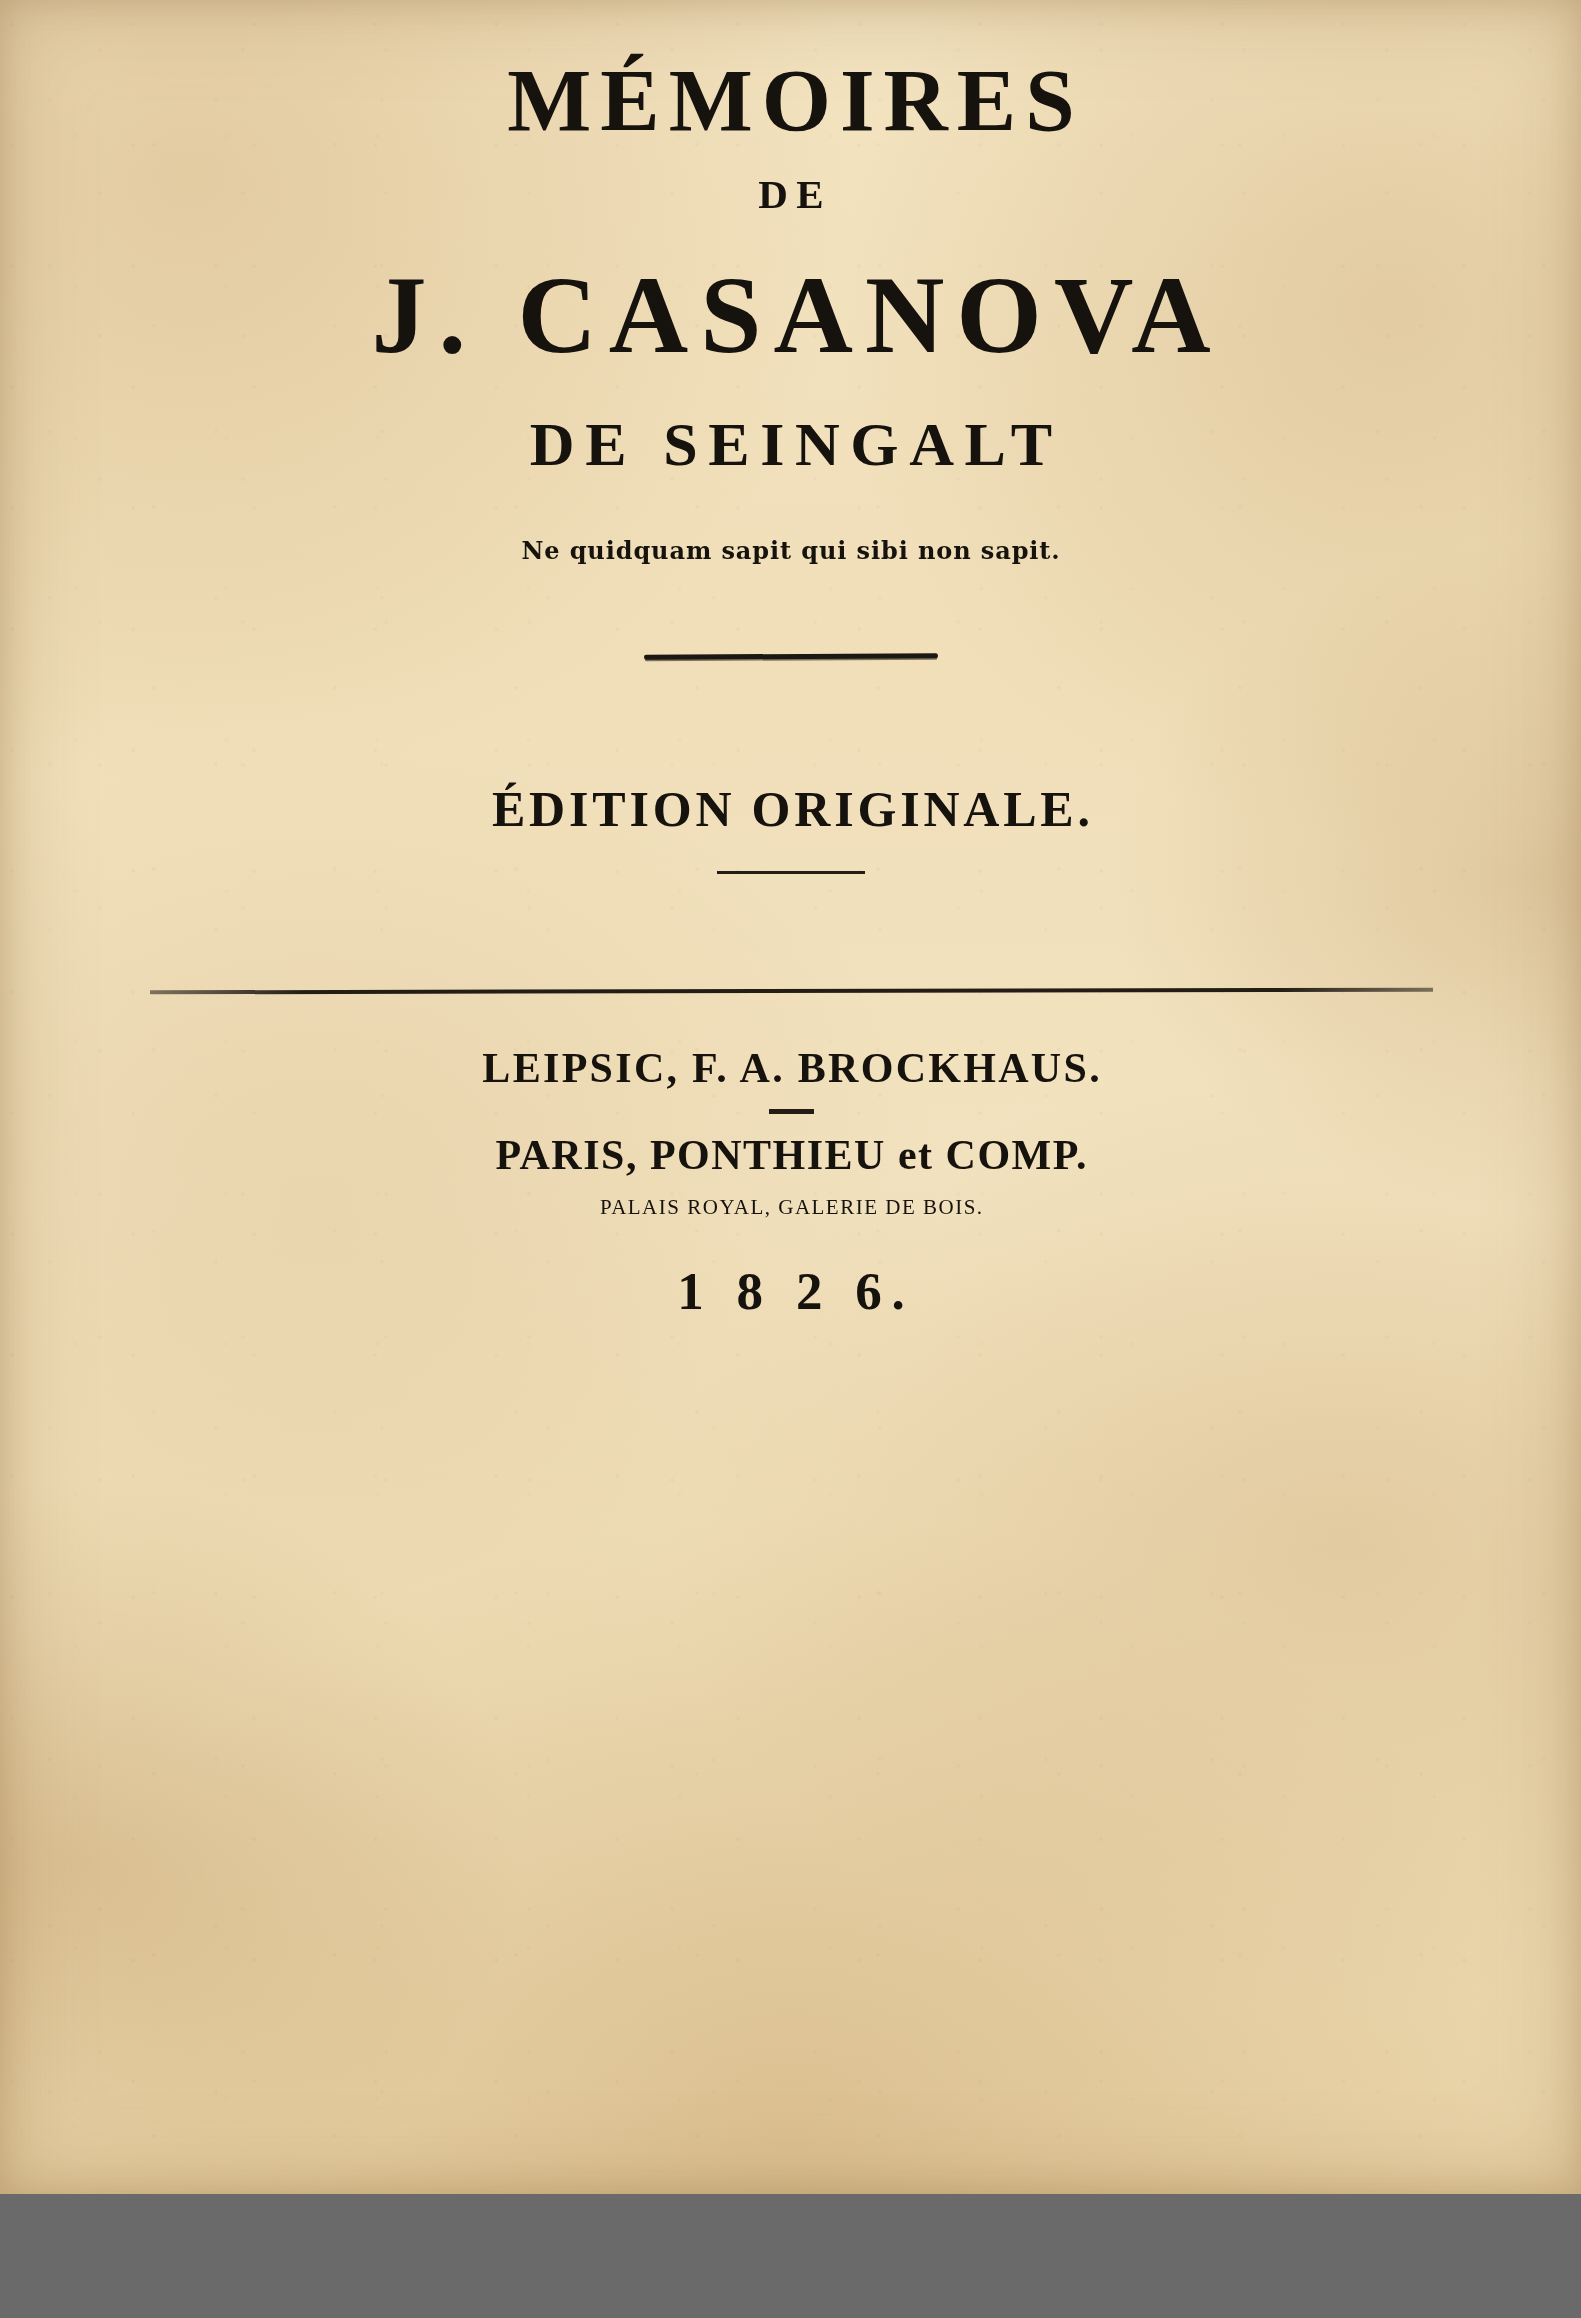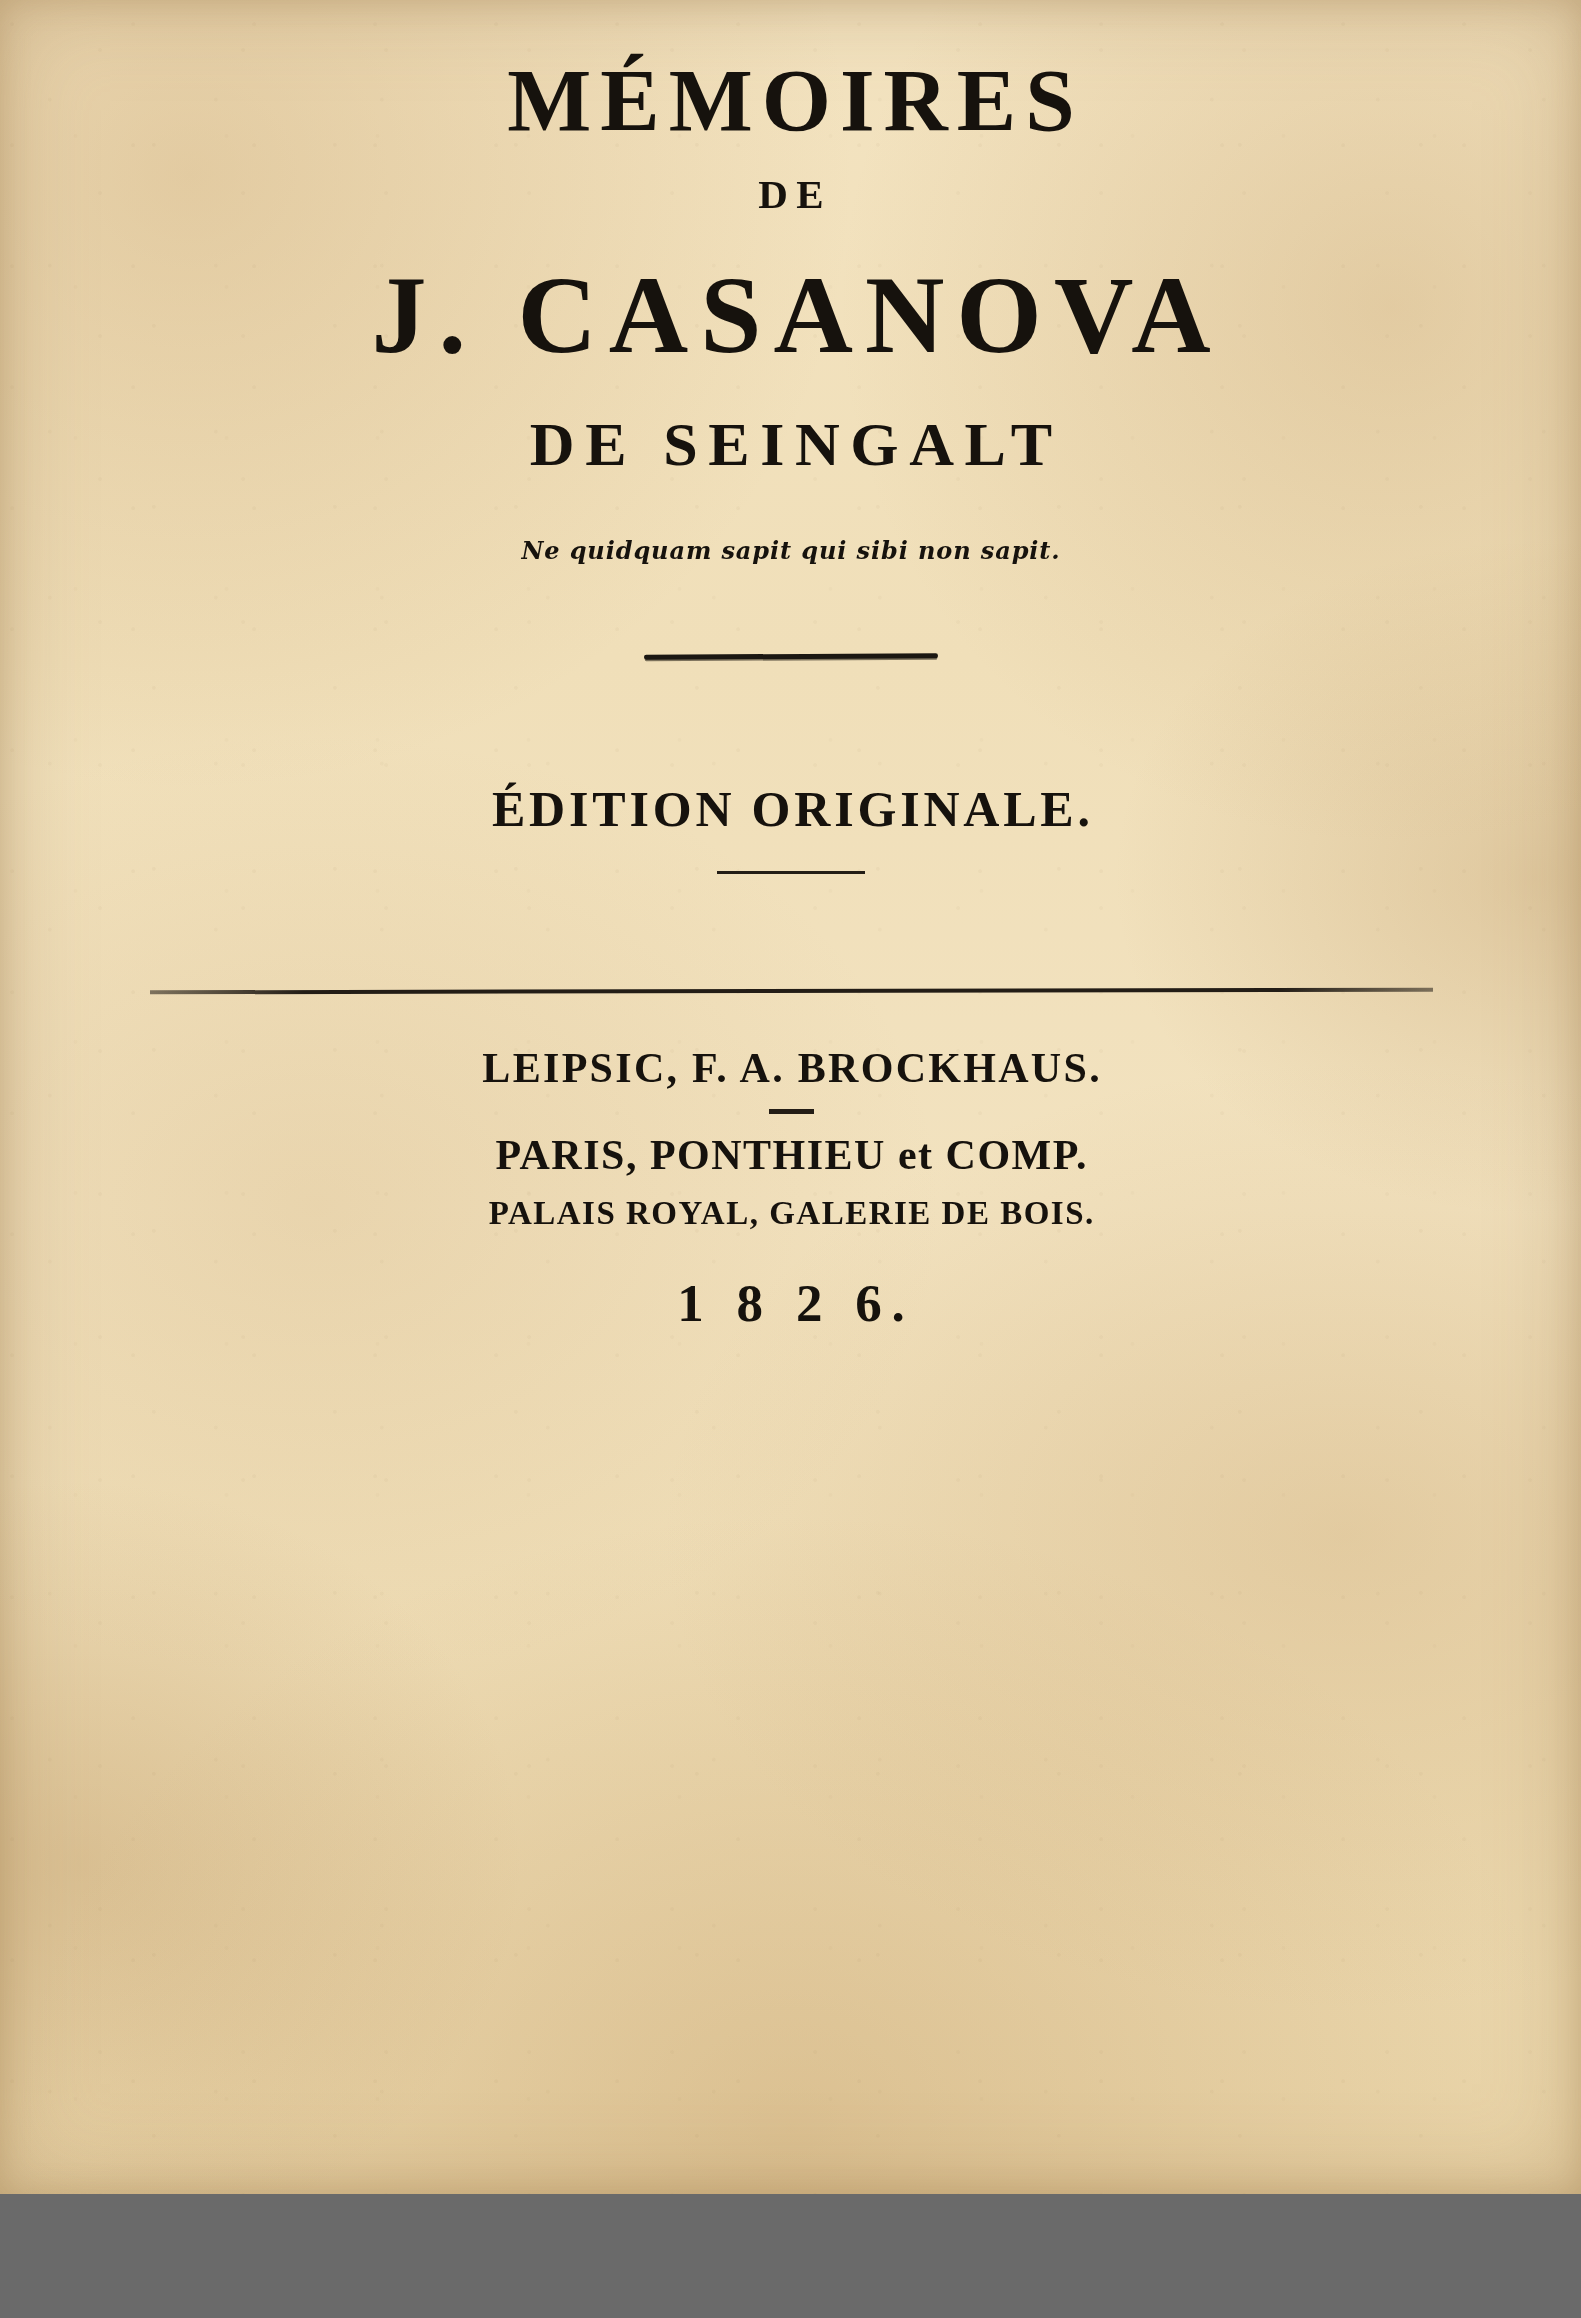--- a/index.html
+++ b/index.html
@@ -89,21 +89,20 @@
     letter-spacing: 7.5px;
     font-weight: bold;
     text-indent: 7.5px;
   }
   .t-motto {
     margin-top: 56px;
     font-size: 24px;
     letter-spacing: 0.9px;
     font-weight: bold;
     font-family: "DejaVu Serif", serif;
-    font-style: italic;
   }
 
   .rule-thick {
     margin: 89px auto 0;
     width: 294px;
     height: 5.3px;
     background: #1b1712;
     border-radius: 2.3px;
     transform: rotate(-0.25deg);
     box-shadow: 0 2.3px 0 -0.8px rgba(30,24,16,0.55);
@@ -155,23 +154,23 @@
   }
   .t-publisher2 {
     margin-top: 16.6px;
     font-size: 42px;
     letter-spacing: 1.5px;
     font-weight: bold;
     text-indent: 1.5px;
   }
   .t-address {
     margin-top: 16.6px;
-    font-size: 33px;
+    font-size: 21px;
     letter-spacing: 1.5px;
-    font-weight: bold;
+    font-weight: normal;
     text-indent: 1.5px;
   }
   .t-year {
     margin-top: 41px;
     font-size: 53px;
     letter-spacing: 9.8px;
     font-weight: bold;
     text-indent: 9.8px;
   }
 </style>

